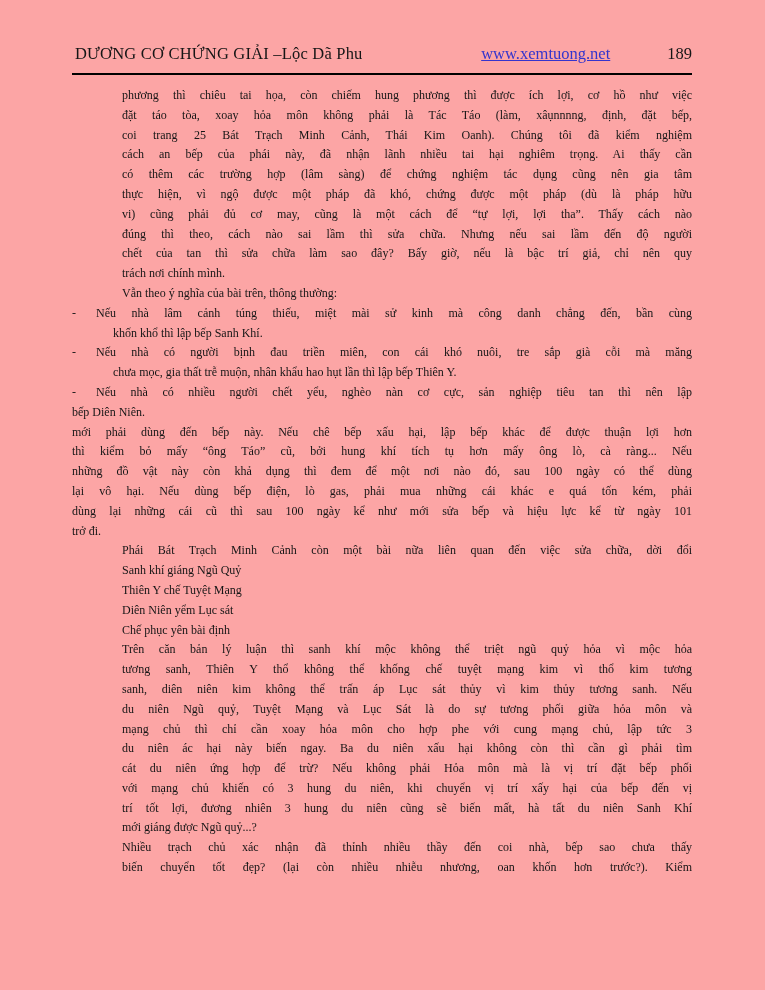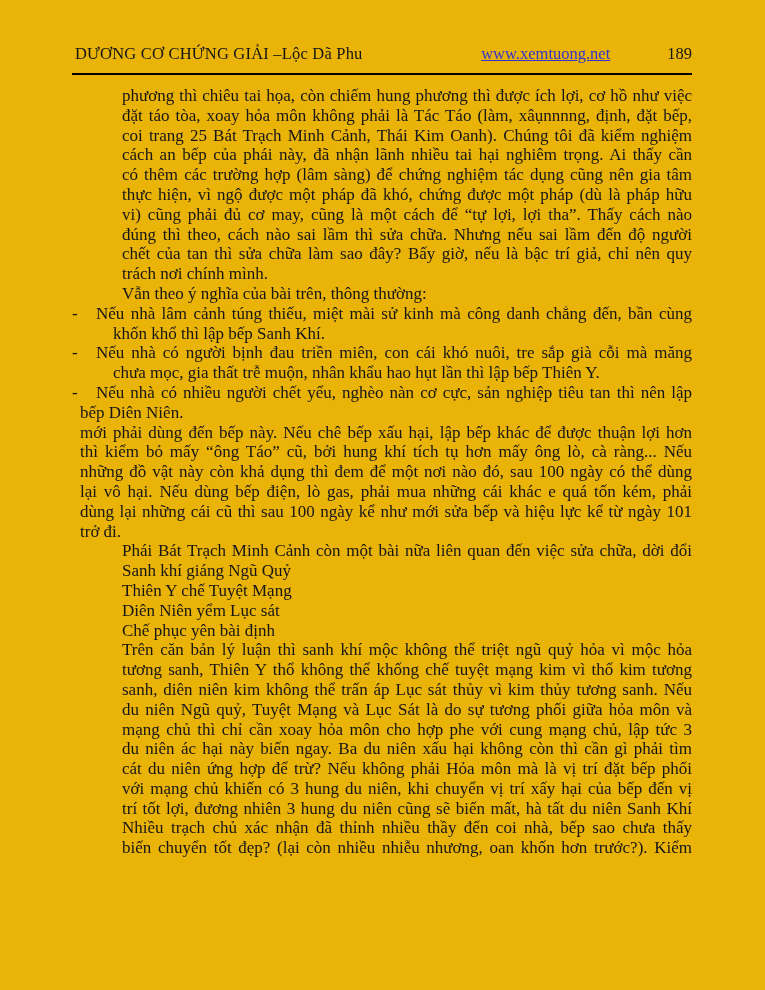--- a/index.html
+++ b/index.html
@@ -1,20 +1,20 @@
 <!DOCTYPE html>
 <html><head>
 <meta charset="utf-8">
 <style>
   html, body { margin: 0; padding: 0; background: #ffffff; }
   .page {
     position: relative;
     width: 765px;
     height: 990px;
-    background: #eab308;
+    background: #fca5a5;
     font-family: "Liberation Serif", serif;
     color: #161616;
     overflow: hidden;
   }
   .header {
     display: flex;
     align-items: baseline;
     padding: 44px 73px 0 75px;
     font-size: 16.5px;
     white-space: nowrap;
@@ -23,33 +23,33 @@
   .hright { display: flex; align-items: baseline; }
   .link { text-decoration: underline; margin-right: 57px; cursor: pointer; }
   .pagenum { }
   .rule {
     margin: 9px 73px 0 72px;
     border-top: 2px solid #000000;
     height: 0;
   }
   .doc {
     margin: 11px 73px 0 72px;
-    font-size: 17px;
+    font-size: 12px;
   }
   .line {
     height: 19.8px;
     line-height: 19.8px;
     overflow: hidden;
     text-align: left;
   }
   .j { text-align: justify; text-align-last: justify; }
   .l-ind    { margin-left: 50px; }
   .l-hang   { margin-left: 41px; }
   .l-pindent{ margin-left: 45px; }
-  .l-flush  { margin-left: 8px; }
+  .l-flush  { margin-left: 0; }
   .l-bullet { position: relative; padding-left: 24px; }
   .l-bullet .dash { position: absolute; left: 0; top: 0; }
 </style>
 </head>
 <body>
 
 <div class="page" style="color: rgb(22, 22, 22);">
   <div class="header">
     <span class="title">DƯƠNG CƠ CHỨNG GIẢI –Lộc Dã Phu</span>
     <span class="hright">
@@ -89,16 +89,17 @@
       <div class="line l-ind">Chế phục yên bài định</div>
       <div class="line l-ind j">Trên căn bản lý luận thì sanh khí mộc không thể triệt ngũ quỷ hỏa vì mộc hỏa</div>
       <div class="line l-ind j">tương sanh, Thiên Y thổ không thể khống chế tuyệt mạng kim vì thổ kim tương</div>
       <div class="line l-ind j">sanh, diên niên kim không thể trấn áp Lục sát thủy vì kim thủy tương sanh. Nếu</div>
       <div class="line l-ind j">du niên Ngũ quỷ, Tuyệt Mạng và Lục Sát là do sự tương phối giữa hỏa môn và</div>
       <div class="line l-ind j">mạng chủ thì chỉ cần xoay hỏa môn cho hợp phe với cung mạng chủ, lập tức 3</div>
       <div class="line l-ind j">du niên ác hại này biến ngay. Ba du niên xấu hại không còn thì cần gì phải tìm</div>
       <div class="line l-ind j">cát du niên ứng hợp để trừ? Nếu không phải Hỏa môn mà là vị trí đặt bếp phối</div>
       <div class="line l-ind j">với mạng chủ khiến có 3 hung du niên, khi chuyển vị trí xấy hại của bếp đến vị</div>
       <div class="line l-ind j">trí tốt lợi, đương nhiên 3 hung du niên cũng sẽ biến mất, hà tất du niên Sanh Khí</div>
+      <div class="line l-ind">mới giáng được Ngũ quỷ...?</div>
       <div class="line l-ind j">Nhiều trạch chủ xác nhận đã thỉnh nhiều thầy đến coi nhà, bếp sao chưa thấy</div>
       <div class="line l-ind j">biến chuyển tốt đẹp? (lại còn nhiều nhiễu nhương, oan khốn hơn trước?). Kiểm</div>
     </div>
 </div>
 
 </body></html>

